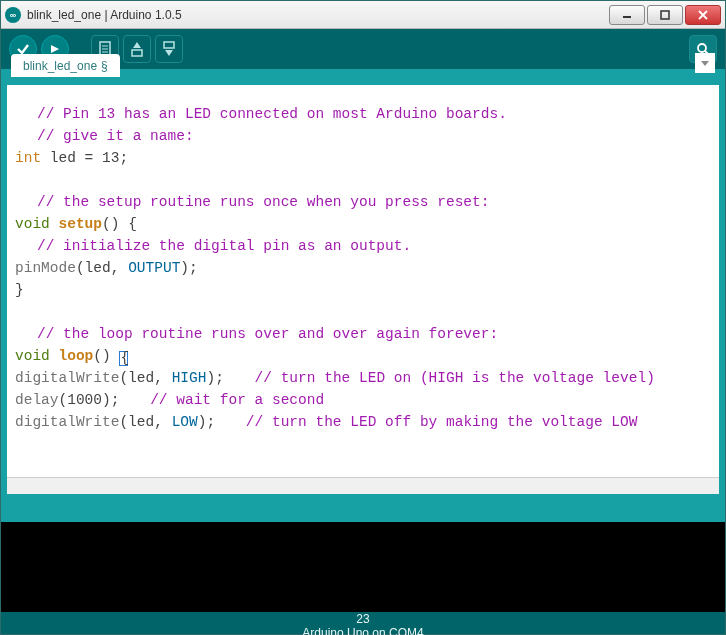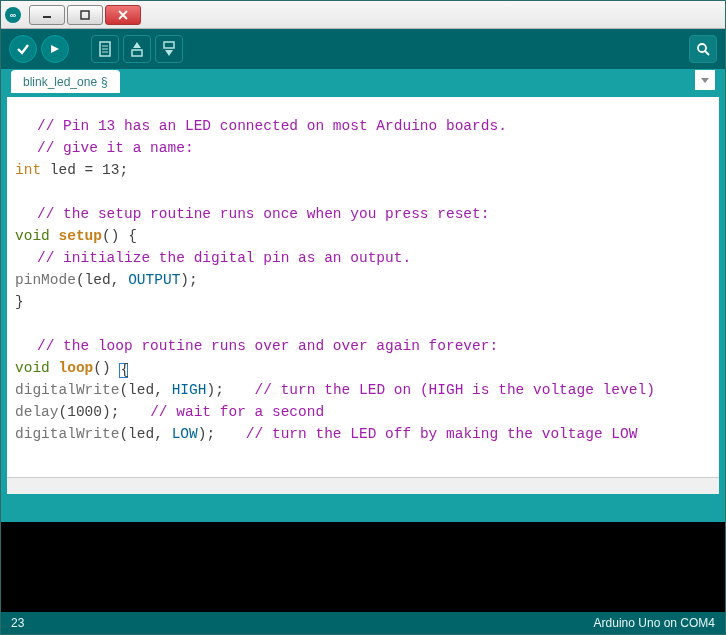--- a/index.html
+++ b/index.html
@@ -83,25 +83,25 @@
     border: 1px solid #00a0a4;
     display: flex; align-items: center; justify-content: center;
   }
   .tool-square {
     background: transparent;
     border: 1px solid #1a8a8e;
   }
   .toolbar-spacer { flex: 1; }
   
   .tabstrip {
-    height: 28px;
+    height: 16px;
     background: #17A1A5;
     display: flex;
-    align-items: flex-start;
-    padding: 1px 10px;
+    align-items: flex-end;
+    padding: 8px 10px;
   }
   .tab {
     background: #fff;
     border-top-left-radius: 4px;
     border-top-right-radius: 4px;
     padding: 5px 12px 4px 12px;
     font-size: 12px;
     color: #2e7b7e;
     display: flex; align-items: center; gap: 4px;
   }
@@ -167,31 +167,33 @@
   }
   
   .statusbar {
     height: 22px;
     background: #006468;
     color: #e8f5f5;
     display: flex;
     align-items: center;
     padding: 0 10px;
     font-size: 12px;
+    flex-direction: column;
   }
   .statusbar-spacer { flex: 1; }
   svg { display:block; }
 </style>
 </head>
 <body>
 
 <div class="window">
 
   <div class="titlebar">
     <div class="titlebar-icon">∞</div>
+    <div class="titlebar-text">blink_led_one | Arduino 1.0.5</div>
     <div class="win-buttons">
       <div class="win-btn">
         <svg width="10" height="10">
             <line x1="1" y1="7" x2="9" y2="7" stroke="#333" stroke-width="2"></line>
           </svg>
       </div>
       <div class="win-btn">
         <svg width="10" height="10">
             <rect x="1" y="1" width="8" height="8" fill="none" stroke="#333" stroke-width="1.5"></rect>
           </svg>

